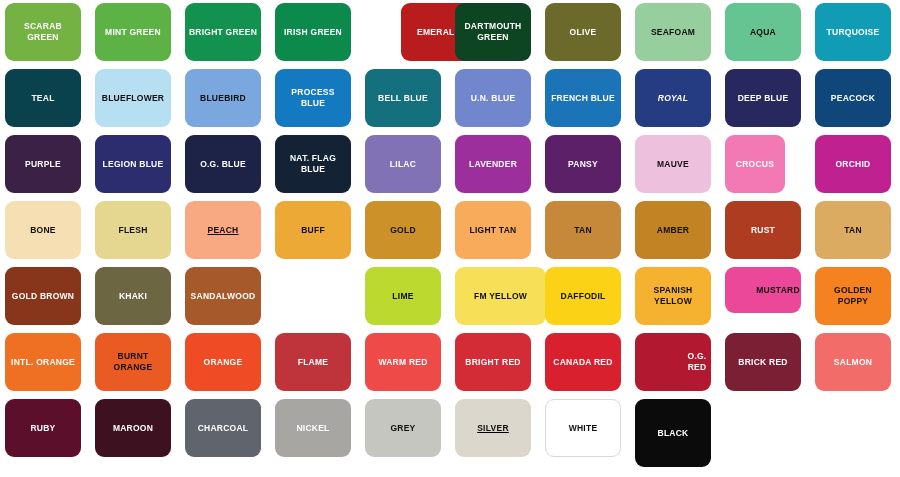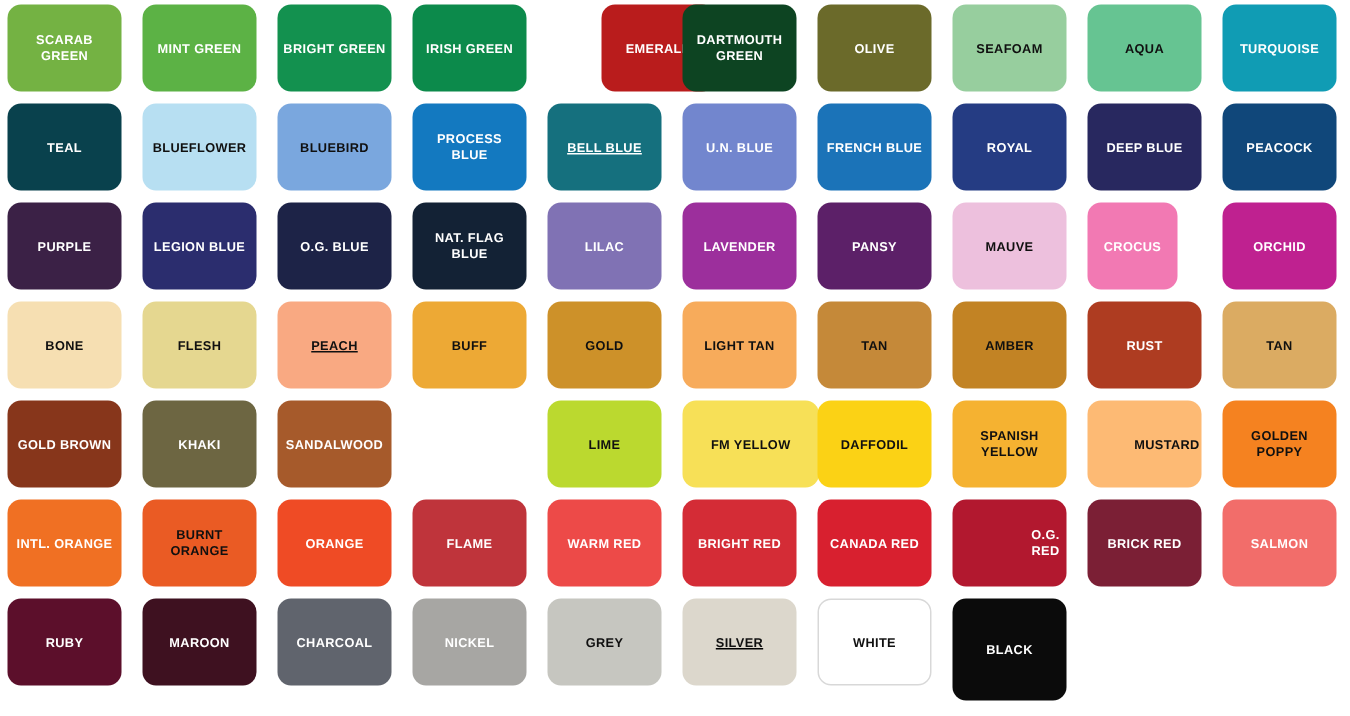--- a/index.html
+++ b/index.html
@@ -89,29 +89,29 @@
       <span class="swatch-label" style="color: rgb(16, 16, 16);">BLUEFLOWER</span>
     </div>
     <div class="swatch" style="left: 185px; top: 69px; width: 76px; height: 58px; border-radius: 9px; background: rgb(122, 167, 222);">
       <span class="swatch-label" style="color: rgb(16, 16, 16);">BLUEBIRD</span>
     </div>
     <div class="swatch" style="left: 275px; top: 69px; width: 76px; height: 58px; border-radius: 9px; background: rgb(19, 121, 192);">
       <span class="swatch-label" style="color: rgb(255, 255, 255);">PROCESS
 BLUE</span>
     </div>
     <div class="swatch" style="left: 365px; top: 69px; width: 76px; height: 58px; border-radius: 9px; background: rgb(21, 112, 126);">
-      <span class="swatch-label" style="color: rgb(255, 255, 255); text-decoration: underline;">BELL BLUE</span>
+      <span class="swatch-label" style="color: rgb(255, 255, 255);">BELL BLUE</span>
     </div>
     <div class="swatch" style="left: 455px; top: 69px; width: 76px; height: 58px; border-radius: 9px; background: rgb(114, 134, 206);">
       <span class="swatch-label" style="color: rgb(255, 255, 255);">U.N. BLUE</span>
     </div>
     <div class="swatch" style="left: 545px; top: 69px; width: 76px; height: 58px; border-radius: 9px; background: rgb(27, 115, 184);">
       <span class="swatch-label" style="color: rgb(255, 255, 255);">FRENCH BLUE</span>
     </div>
-    <div class="swatch" style="left: 635px; top: 69px; width: 76px; height: 58px; border-radius: 9px; background: rgb(37, 60, 131);">
+    <div class="swatch" style="left: 635px; top: 69px; width: 76px; height: 58px; border-radius: 9px; background: rgb(37, 60, 131); font-style: italic;">
       <span class="swatch-label" style="color: rgb(255, 255, 255);">ROYAL</span>
     </div>
     <div class="swatch" style="left: 725px; top: 69px; width: 76px; height: 58px; border-radius: 9px; background: rgb(40, 40, 95);">
       <span class="swatch-label" style="color: rgb(255, 255, 255);">DEEP BLUE</span>
     </div>
     <div class="swatch" style="left: 815px; top: 69px; width: 76px; height: 58px; border-radius: 9px; background: rgb(16, 71, 122);">
       <span class="swatch-label" style="color: rgb(255, 255, 255);">PEACOCK</span>
     </div>
     <div class="swatch" style="left: 5px; top: 135px; width: 76px; height: 58px; border-radius: 9px; background: rgb(59, 33, 70);">
       <span class="swatch-label" style="color: rgb(255, 255, 255);">PURPLE</span>
@@ -189,21 +189,21 @@
     <div class="swatch" style="left: 455px; top: 267px; width: 91px; height: 58px; border-radius: 9px; background: rgb(247, 224, 87);">
       <span class="swatch-label" style="color: rgb(16, 16, 16);">FM YELLOW</span>
     </div>
     <div class="swatch" style="left: 545px; top: 267px; width: 76px; height: 58px; border-radius: 9px; background: rgb(251, 210, 21);">
       <span class="swatch-label" style="color: rgb(16, 16, 16);">DAFFODIL</span>
     </div>
     <div class="swatch" style="left: 635px; top: 267px; width: 76px; height: 58px; border-radius: 9px; background: rgb(245, 178, 49);">
       <span class="swatch-label" style="color: rgb(16, 16, 16);">SPANISH
 YELLOW</span>
     </div>
-    <div class="swatch" style="left: 725px; top: 267px; width: 76px; height: 58px; border-radius: 9px; background: #fdba74; padding-left: 30px;">
+    <div class="swatch" style="left: 725px; top: 267px; width: 76px; height: 46px; border-radius: 9px; background: #ec4899; padding-left: 30px;">
       <span class="swatch-label" style="color: rgb(16, 16, 16);">MUSTARD</span>
     </div>
     <div class="swatch" style="left: 815px; top: 267px; width: 76px; height: 58px; border-radius: 9px; background: rgb(245, 130, 32);">
       <span class="swatch-label" style="color: rgb(16, 16, 16);">GOLDEN
 POPPY</span>
     </div>
     <div class="swatch" style="left: 5px; top: 333px; width: 76px; height: 58px; border-radius: 9px; background: rgb(240, 112, 35);">
       <span class="swatch-label" style="color: rgb(255, 255, 255);">INTL. ORANGE</span>
     </div>
     <div class="swatch" style="left: 95px; top: 333px; width: 76px; height: 58px; border-radius: 9px; background: rgb(234, 91, 36);">

